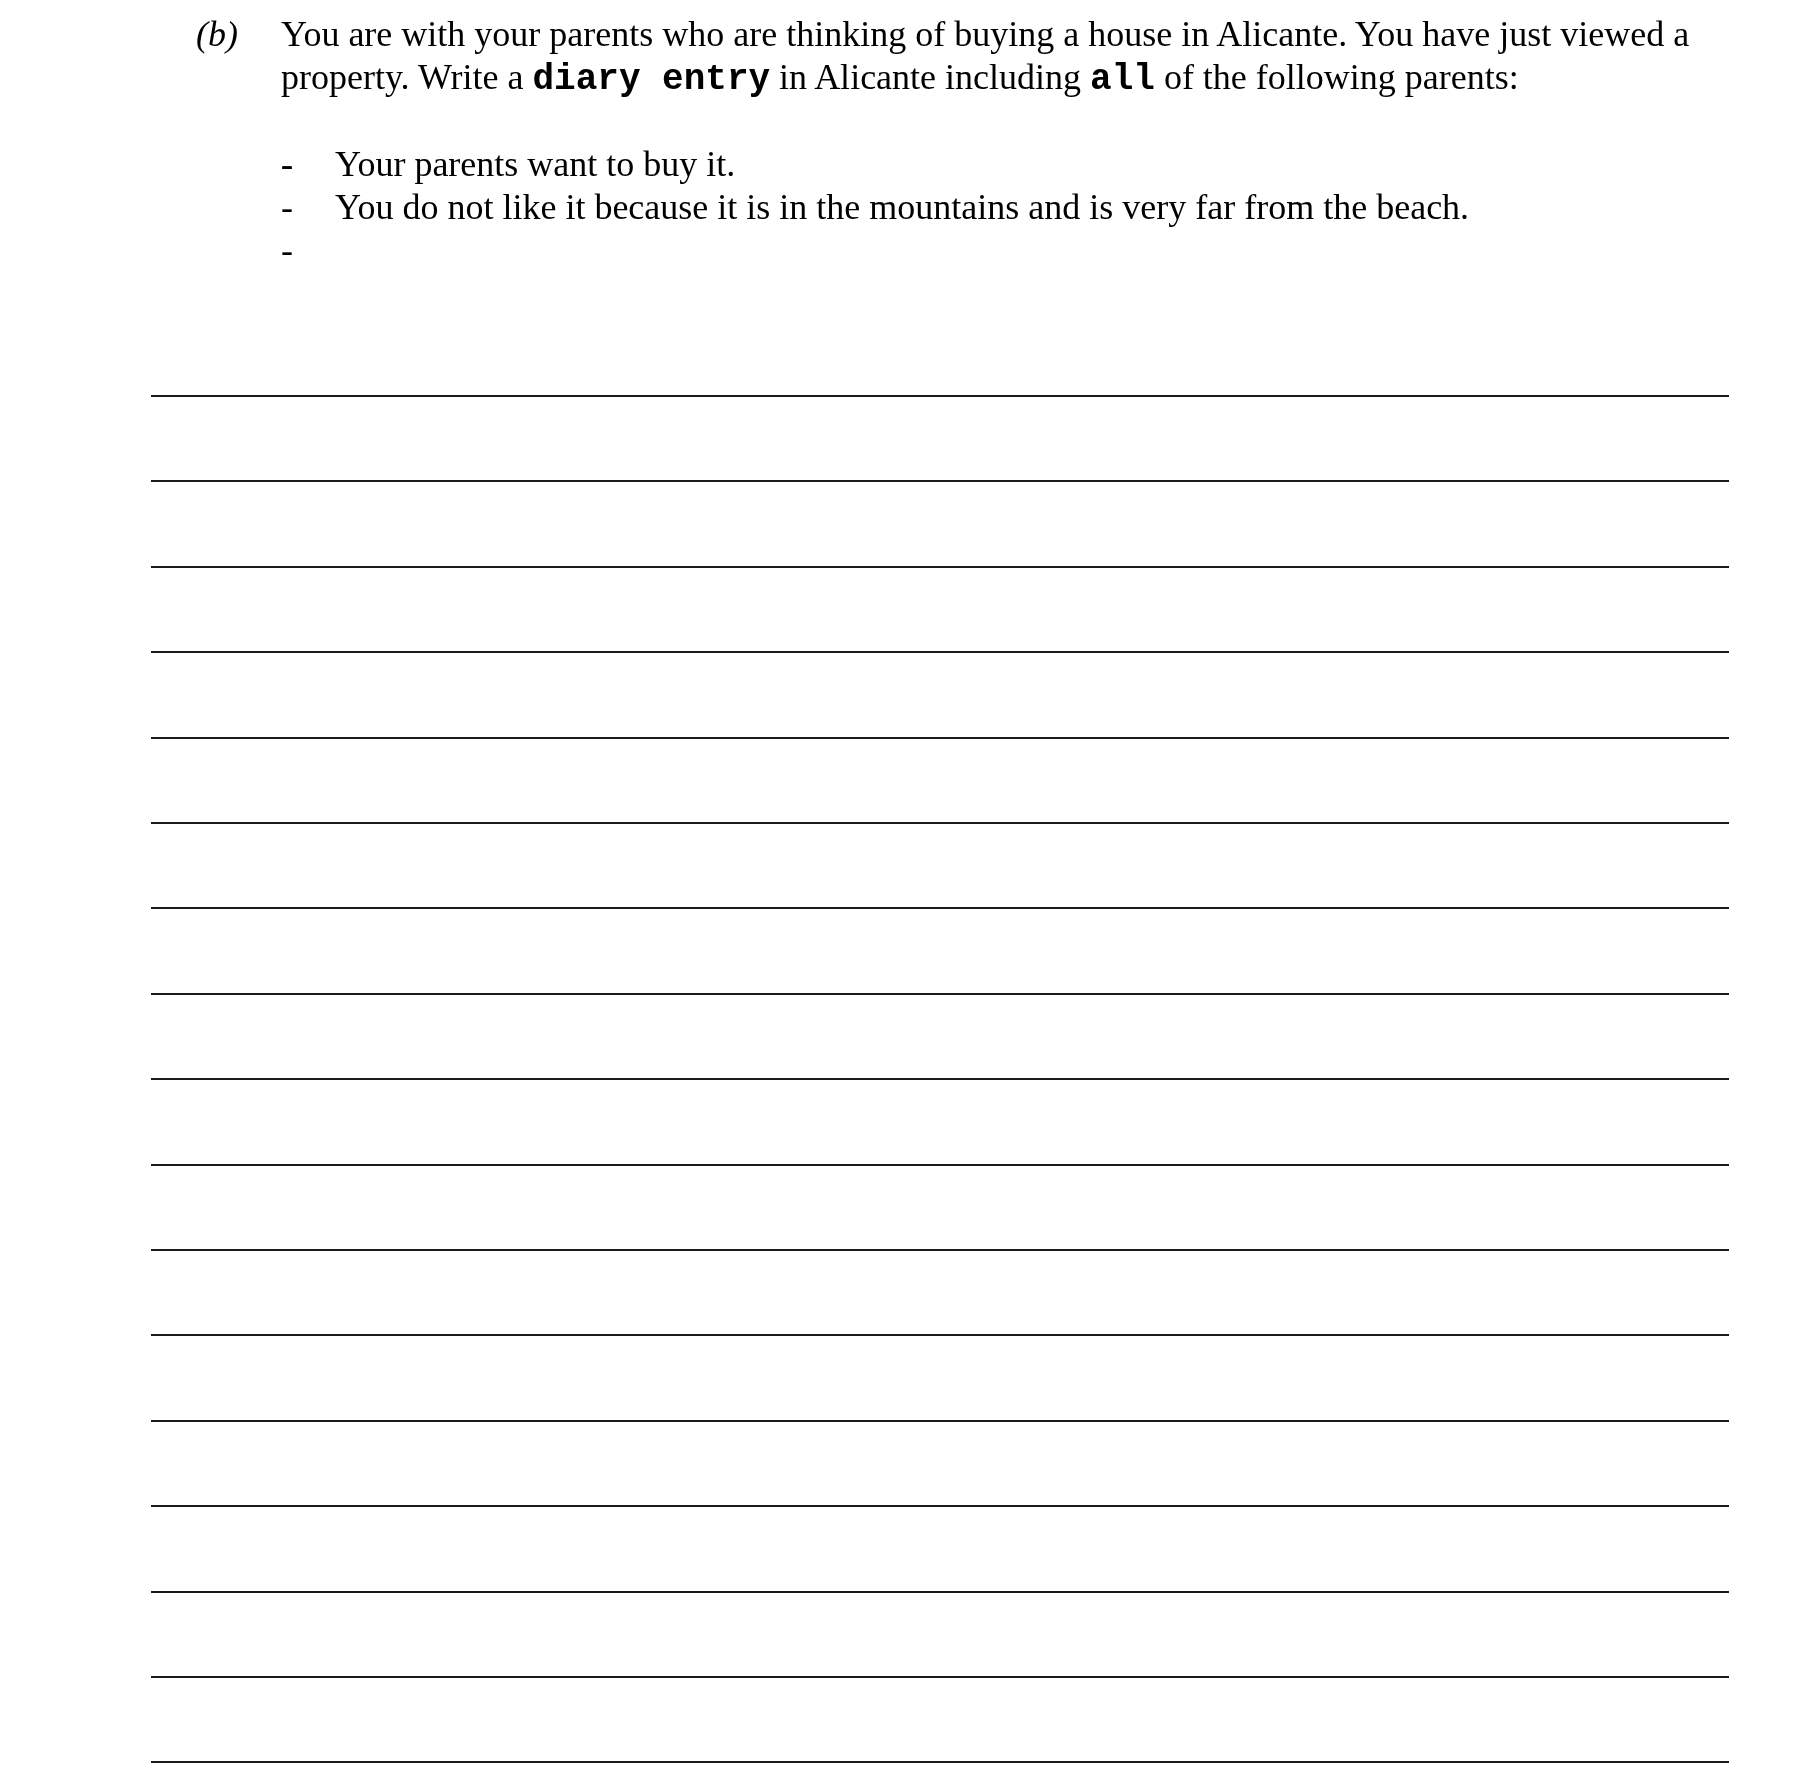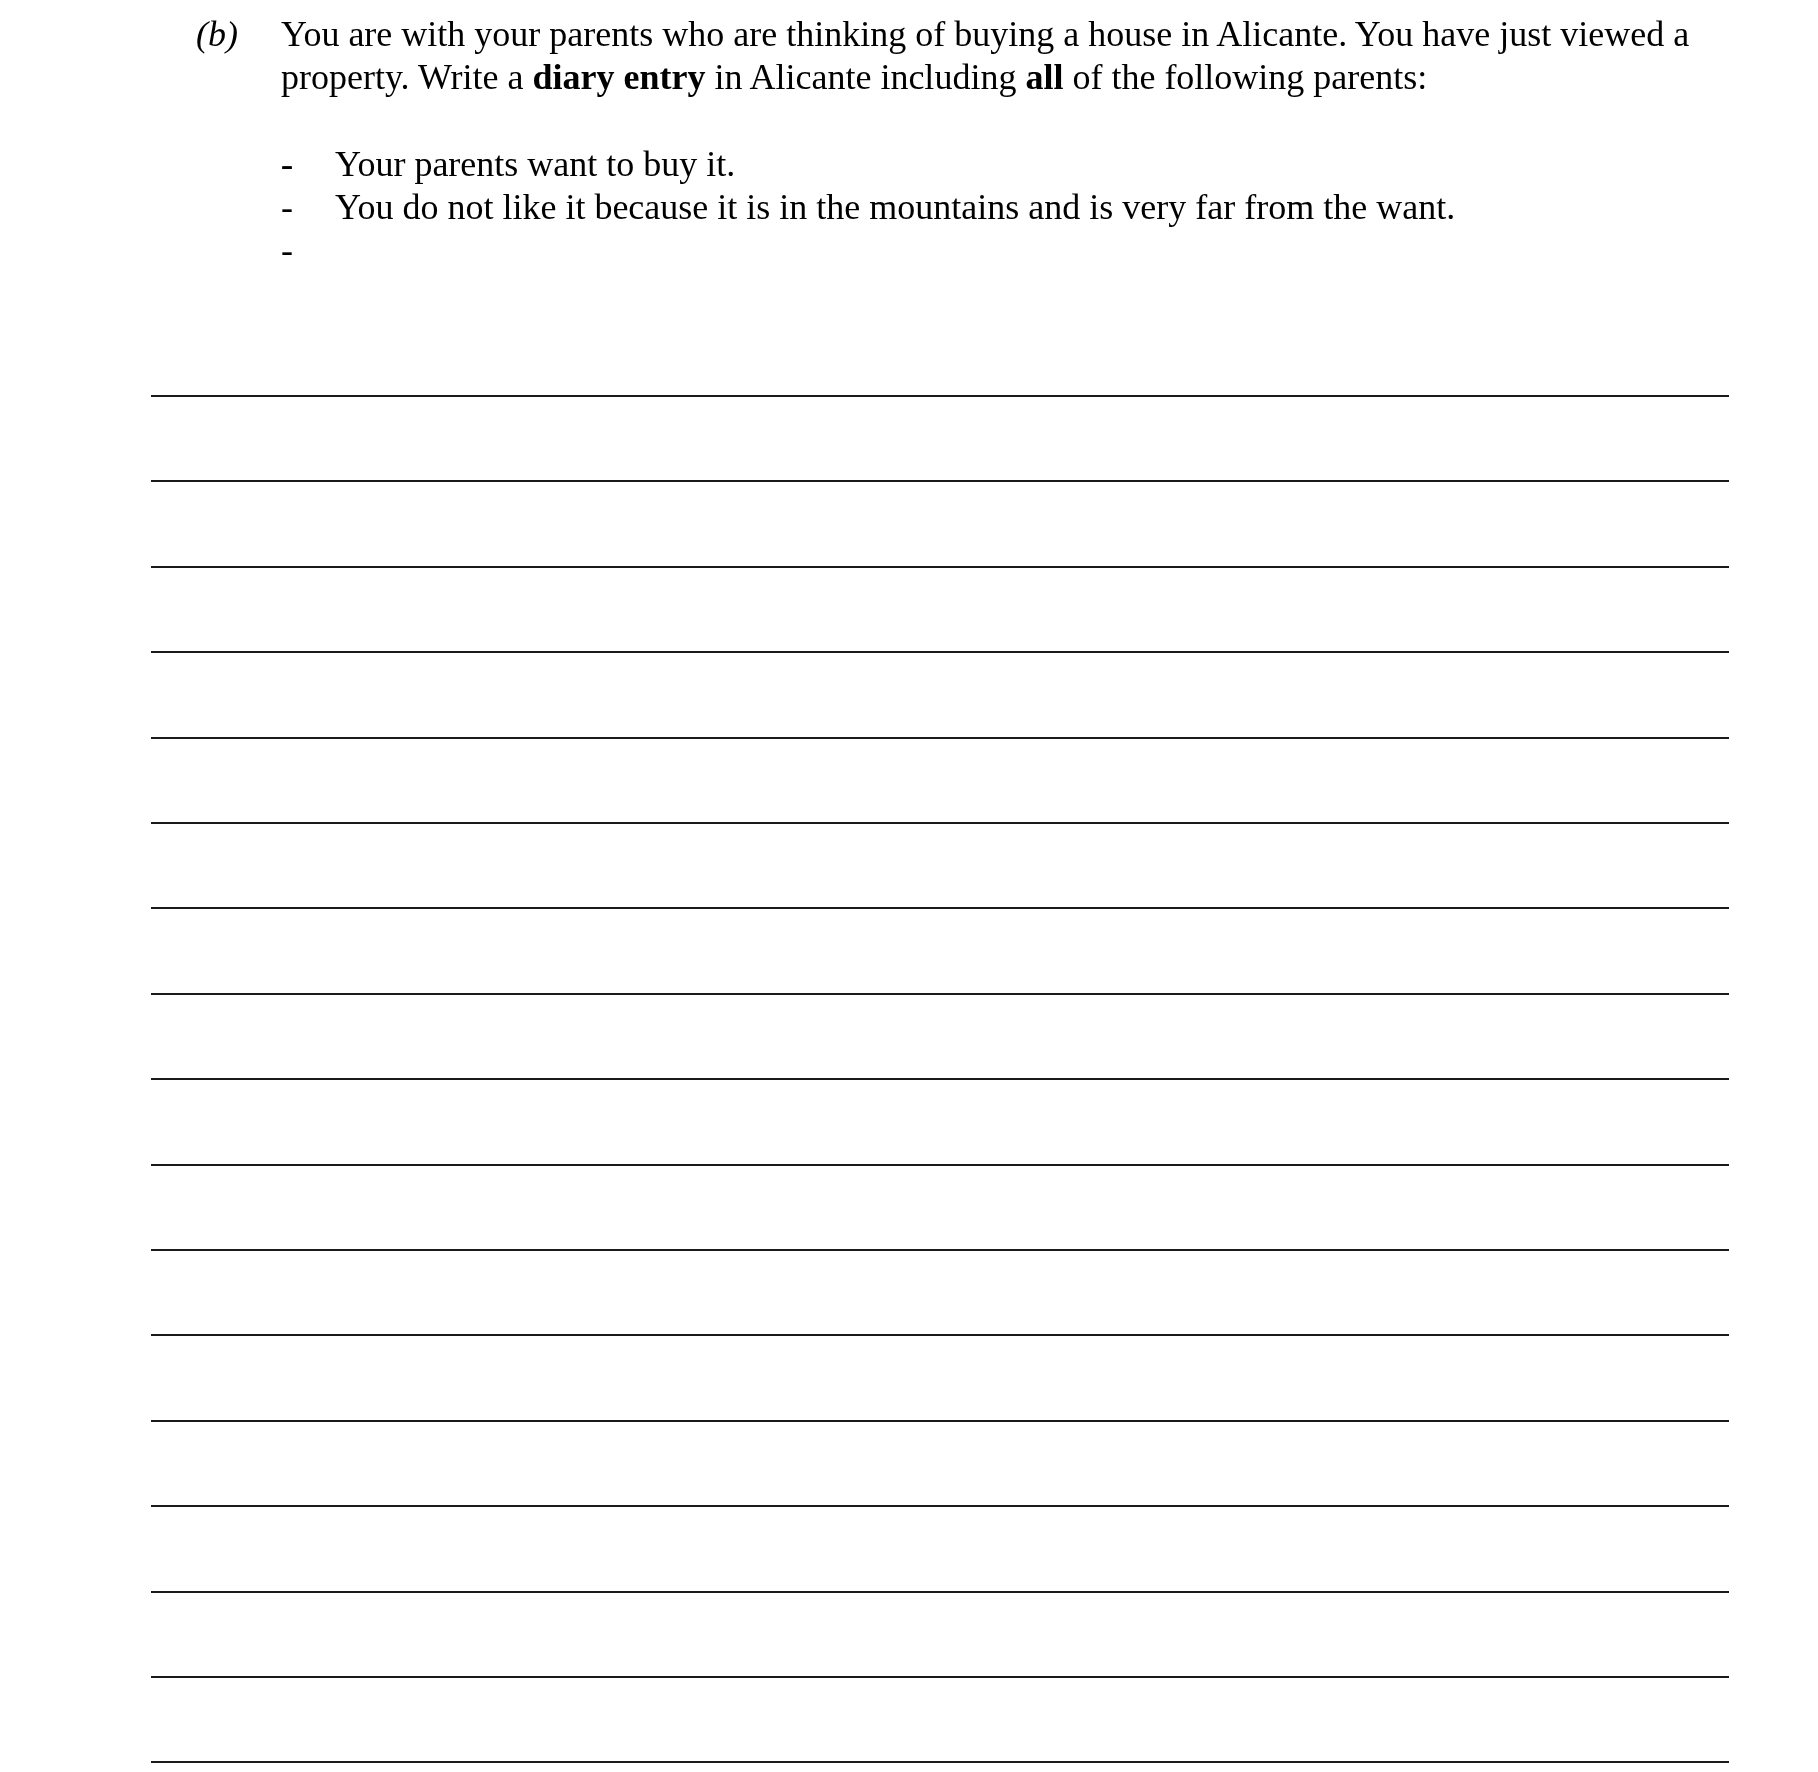--- a/index.html
+++ b/index.html
@@ -9,21 +9,21 @@
     color: #000000;
   }
   .label {
     position: absolute; left: 196px; top: 13px;
     font-size: 36px; line-height: 43px; font-style: italic;
   }
   .prompt {
     position: absolute; left: 281px; top: 13px; width: 1460px;
     font-size: 36px; line-height: 43px;
   }
-  .prompt b { font-weight: bold; }
+  .prompt b { font-weight: bold; font-family: Liberation Mono, monospace; }
   .bullets {
     position: absolute; left: 281px; top: 143px; width: 1460px;
     margin: 0; padding: 0; list-style: none;
     font-size: 36px; line-height: 43px;
   }
   .bullets li { position: relative; padding-left: 54px; }
   .bullets .dash { position: absolute; left: 0; top: 0; }
   .answer-lines { position: absolute; left: 151px; top: 0; width: 1578px; height: 1772px; }
   .answer-line {
     position: absolute; left: 0; width: 1578px; height: 0;
@@ -33,21 +33,21 @@
 </head>
 <body>
 
 <div class="label">(b)</div>
 
 <div class="prompt"><span>You are with your parents who are thinking of buying a house in Alicante. You have just viewed a property. Write a </span><b>diary entry</b><span> in Alicante including </span><b>all</b><span> of the following parents:</span></div>
 
 <ul class="bullets">
   <li><span class="dash">-</span></li>
   <li><span class="dash">-</span><span>Your parents want to buy it.</span></li>
-  <li><span class="dash">-</span><span>You do not like it because it is in the mountains and is very far from the want.</span></li>
+  <li><span class="dash">-</span><span>You do not like it because it is in the mountains and is very far from the beach.</span></li>
   <li><span class="dash">-</span></li>
 </ul>
 
 <div class="answer-lines" id="answer-lines">
     <div class="answer-line" style="top: 395px; border-top-color: rgb(26, 26, 26);"></div>
     <div class="answer-line" style="top: 480px; border-top-color: rgb(26, 26, 26);"></div>
     <div class="answer-line" style="top: 566px; border-top-color: rgb(26, 26, 26);"></div>
     <div class="answer-line" style="top: 651px; border-top-color: rgb(26, 26, 26);"></div>
     <div class="answer-line" style="top: 737px; border-top-color: rgb(26, 26, 26);"></div>
     <div class="answer-line" style="top: 822px; border-top-color: rgb(26, 26, 26);"></div>

